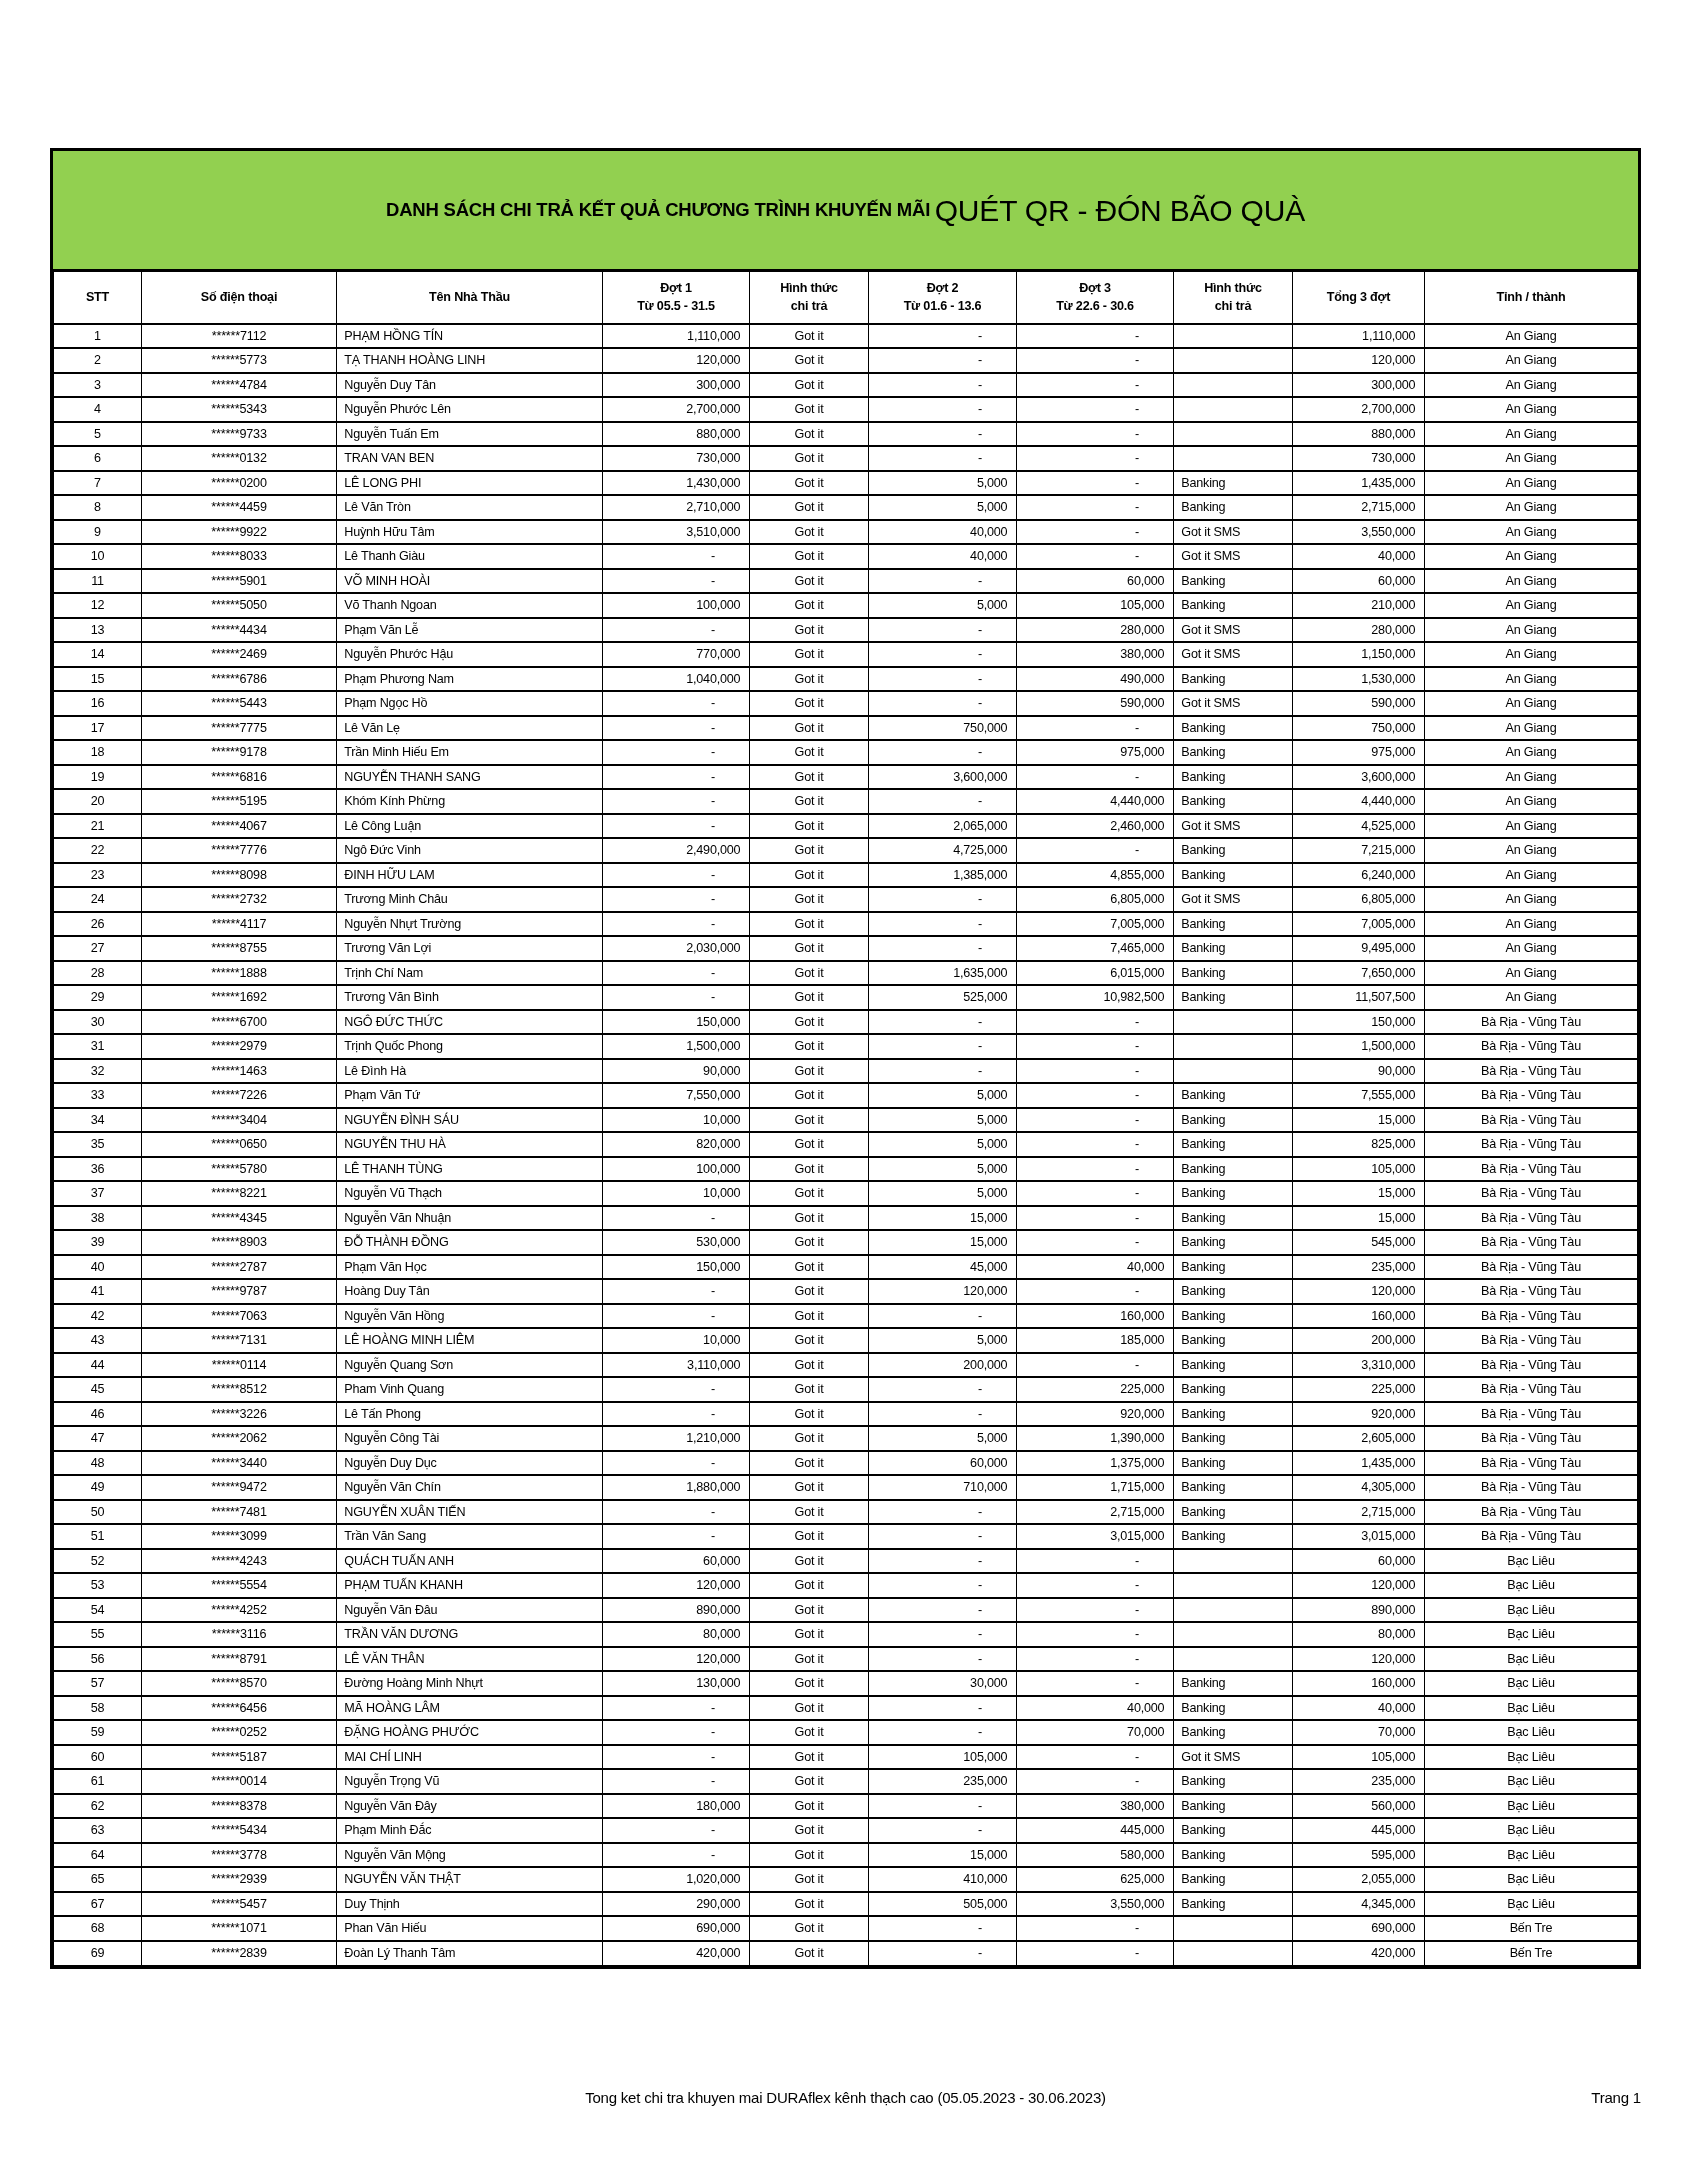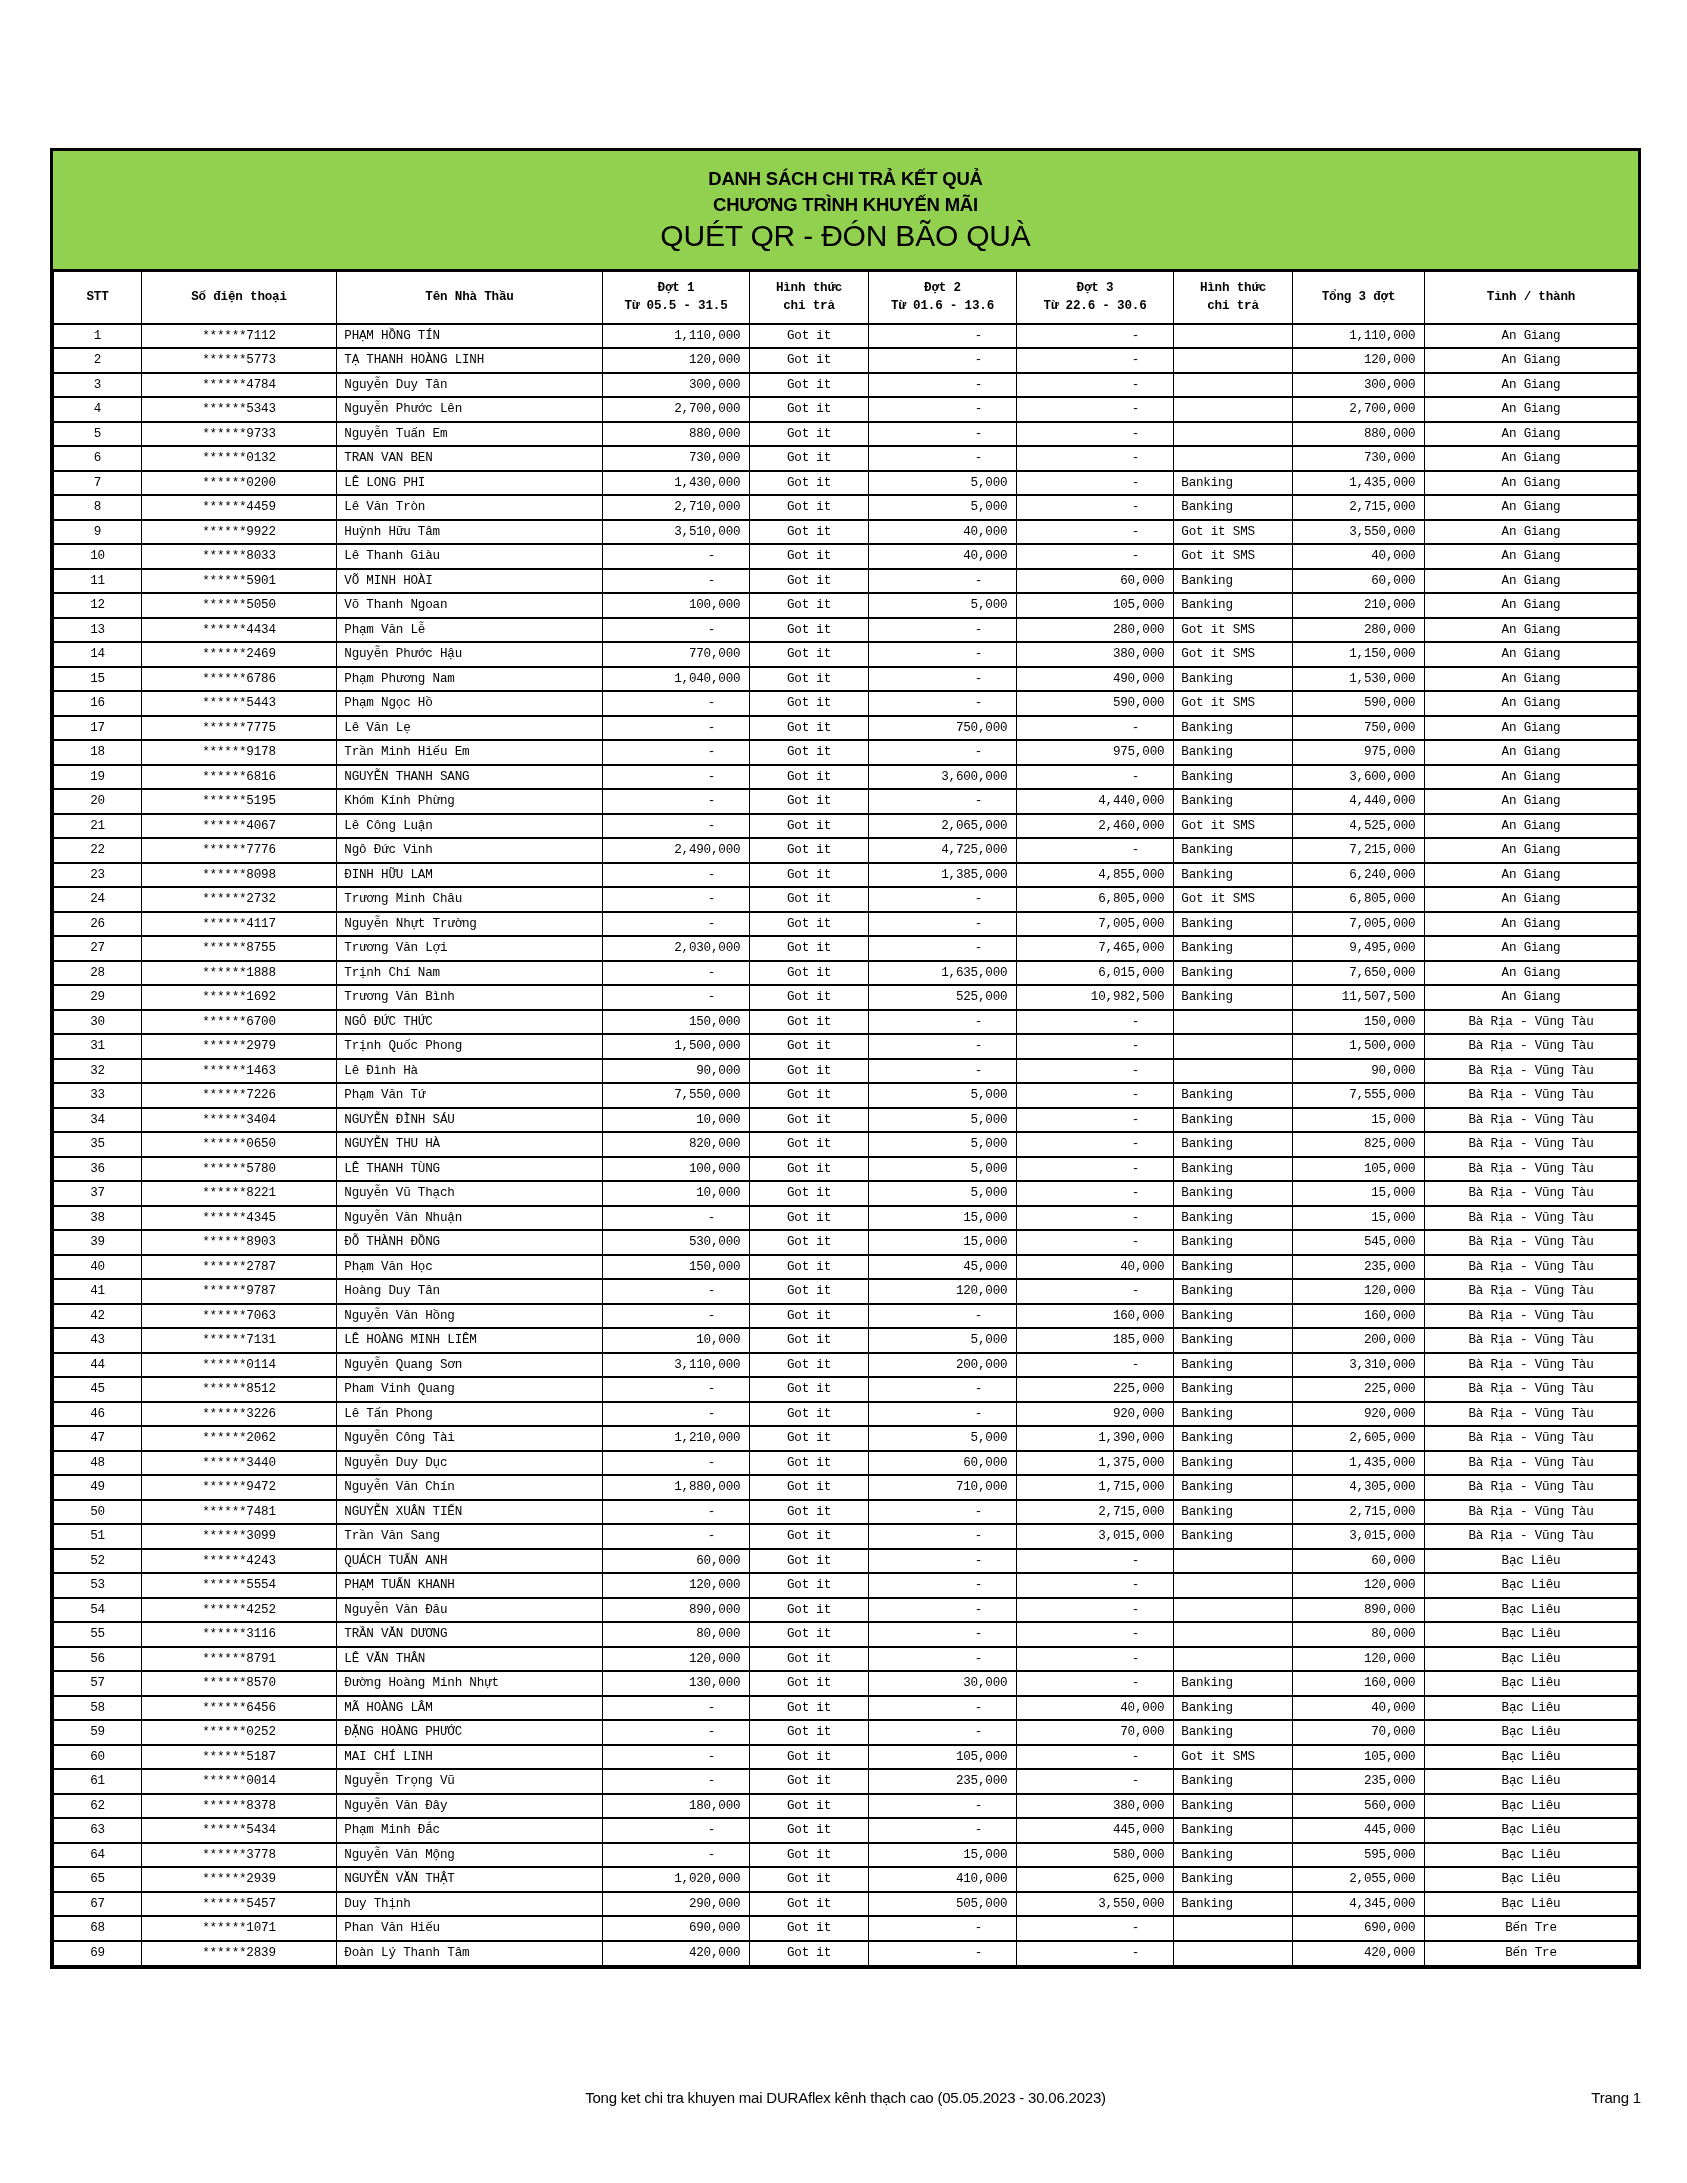--- a/index.html
+++ b/index.html
@@ -5,27 +5,27 @@
   html,body{margin:0;padding:0;}
   body{
     width:1687px;height:2183px;background:#ffffff;color:#000;
     font-family:"Liberation Sans", sans-serif;position:relative;
   }
   .board{
     position:absolute;left:50px;top:148px;width:1585px;
     border:3.3px solid #000;background:#fff;
   }
   .title-block{
-    height:118px;display:flex;flex-direction:column;align-items:center;
+    height:118px;display:flex;flex-direction:row;align-items:center;
     justify-content:center;gap:4.6px;border-bottom:2.6px solid #000;
     letter-spacing:-0.2px;
   }
   .title-l12{font-weight:bold;font-size:18.5px;line-height:1.15;}
   .title-l3{font-weight:normal;font-size:30px;line-height:1.1;}
-  table{width:100%;border-collapse:collapse;table-layout:fixed;letter-spacing:-0.2px;font-family:Liberation Mono, monospace;}
+  table{width:100%;border-collapse:collapse;table-layout:fixed;letter-spacing:-0.2px;}
   th,td{border:1.3px solid #000;overflow:hidden;white-space:nowrap;box-sizing:border-box;}
   thead th{
     height:52px;font-weight:bold;font-size:12.6px;text-align:center;
     vertical-align:middle;border-bottom:2px solid #000;padding:0 1.3px;
   }
   thead .h-line{line-height:1.45;}
   tbody td{height:24.5px;font-size:12.6px;vertical-align:middle;border-top:2px solid #000;padding:0;}
   tbody tr:first-child td{border-top:none;}
   .al-c{text-align:center;}
   .al-l{text-align:left;padding-left:7.3px;}

